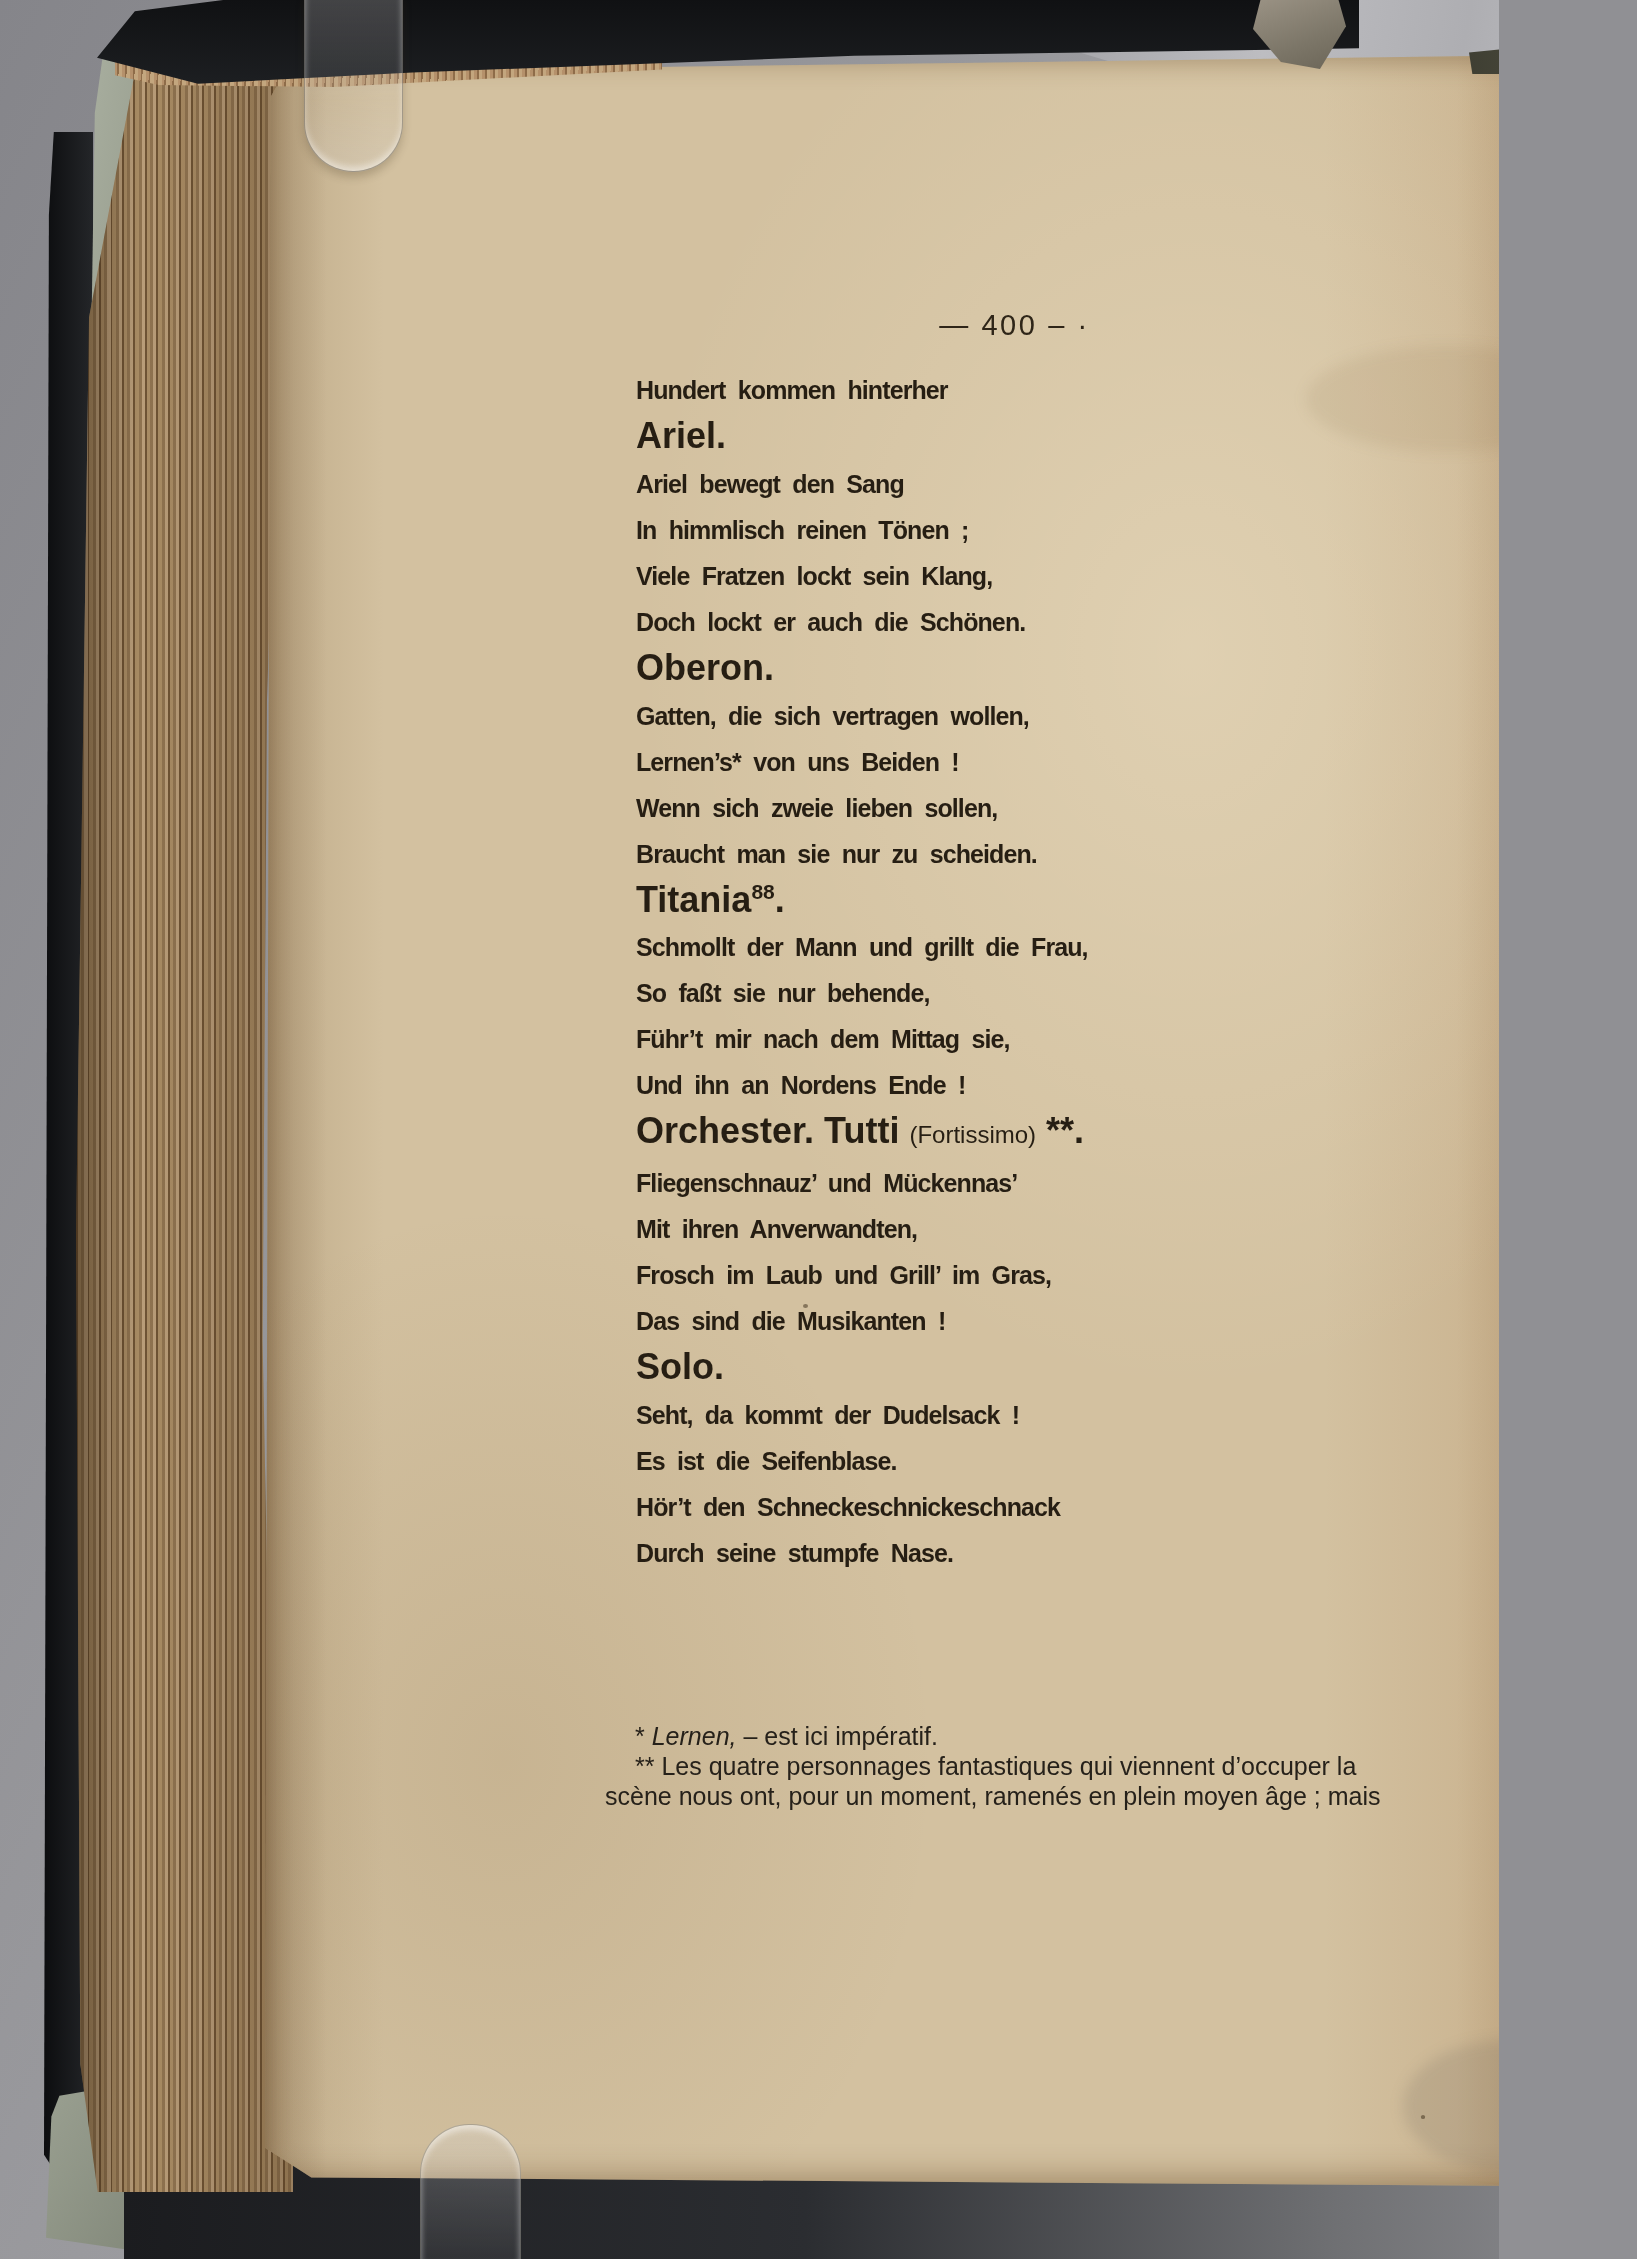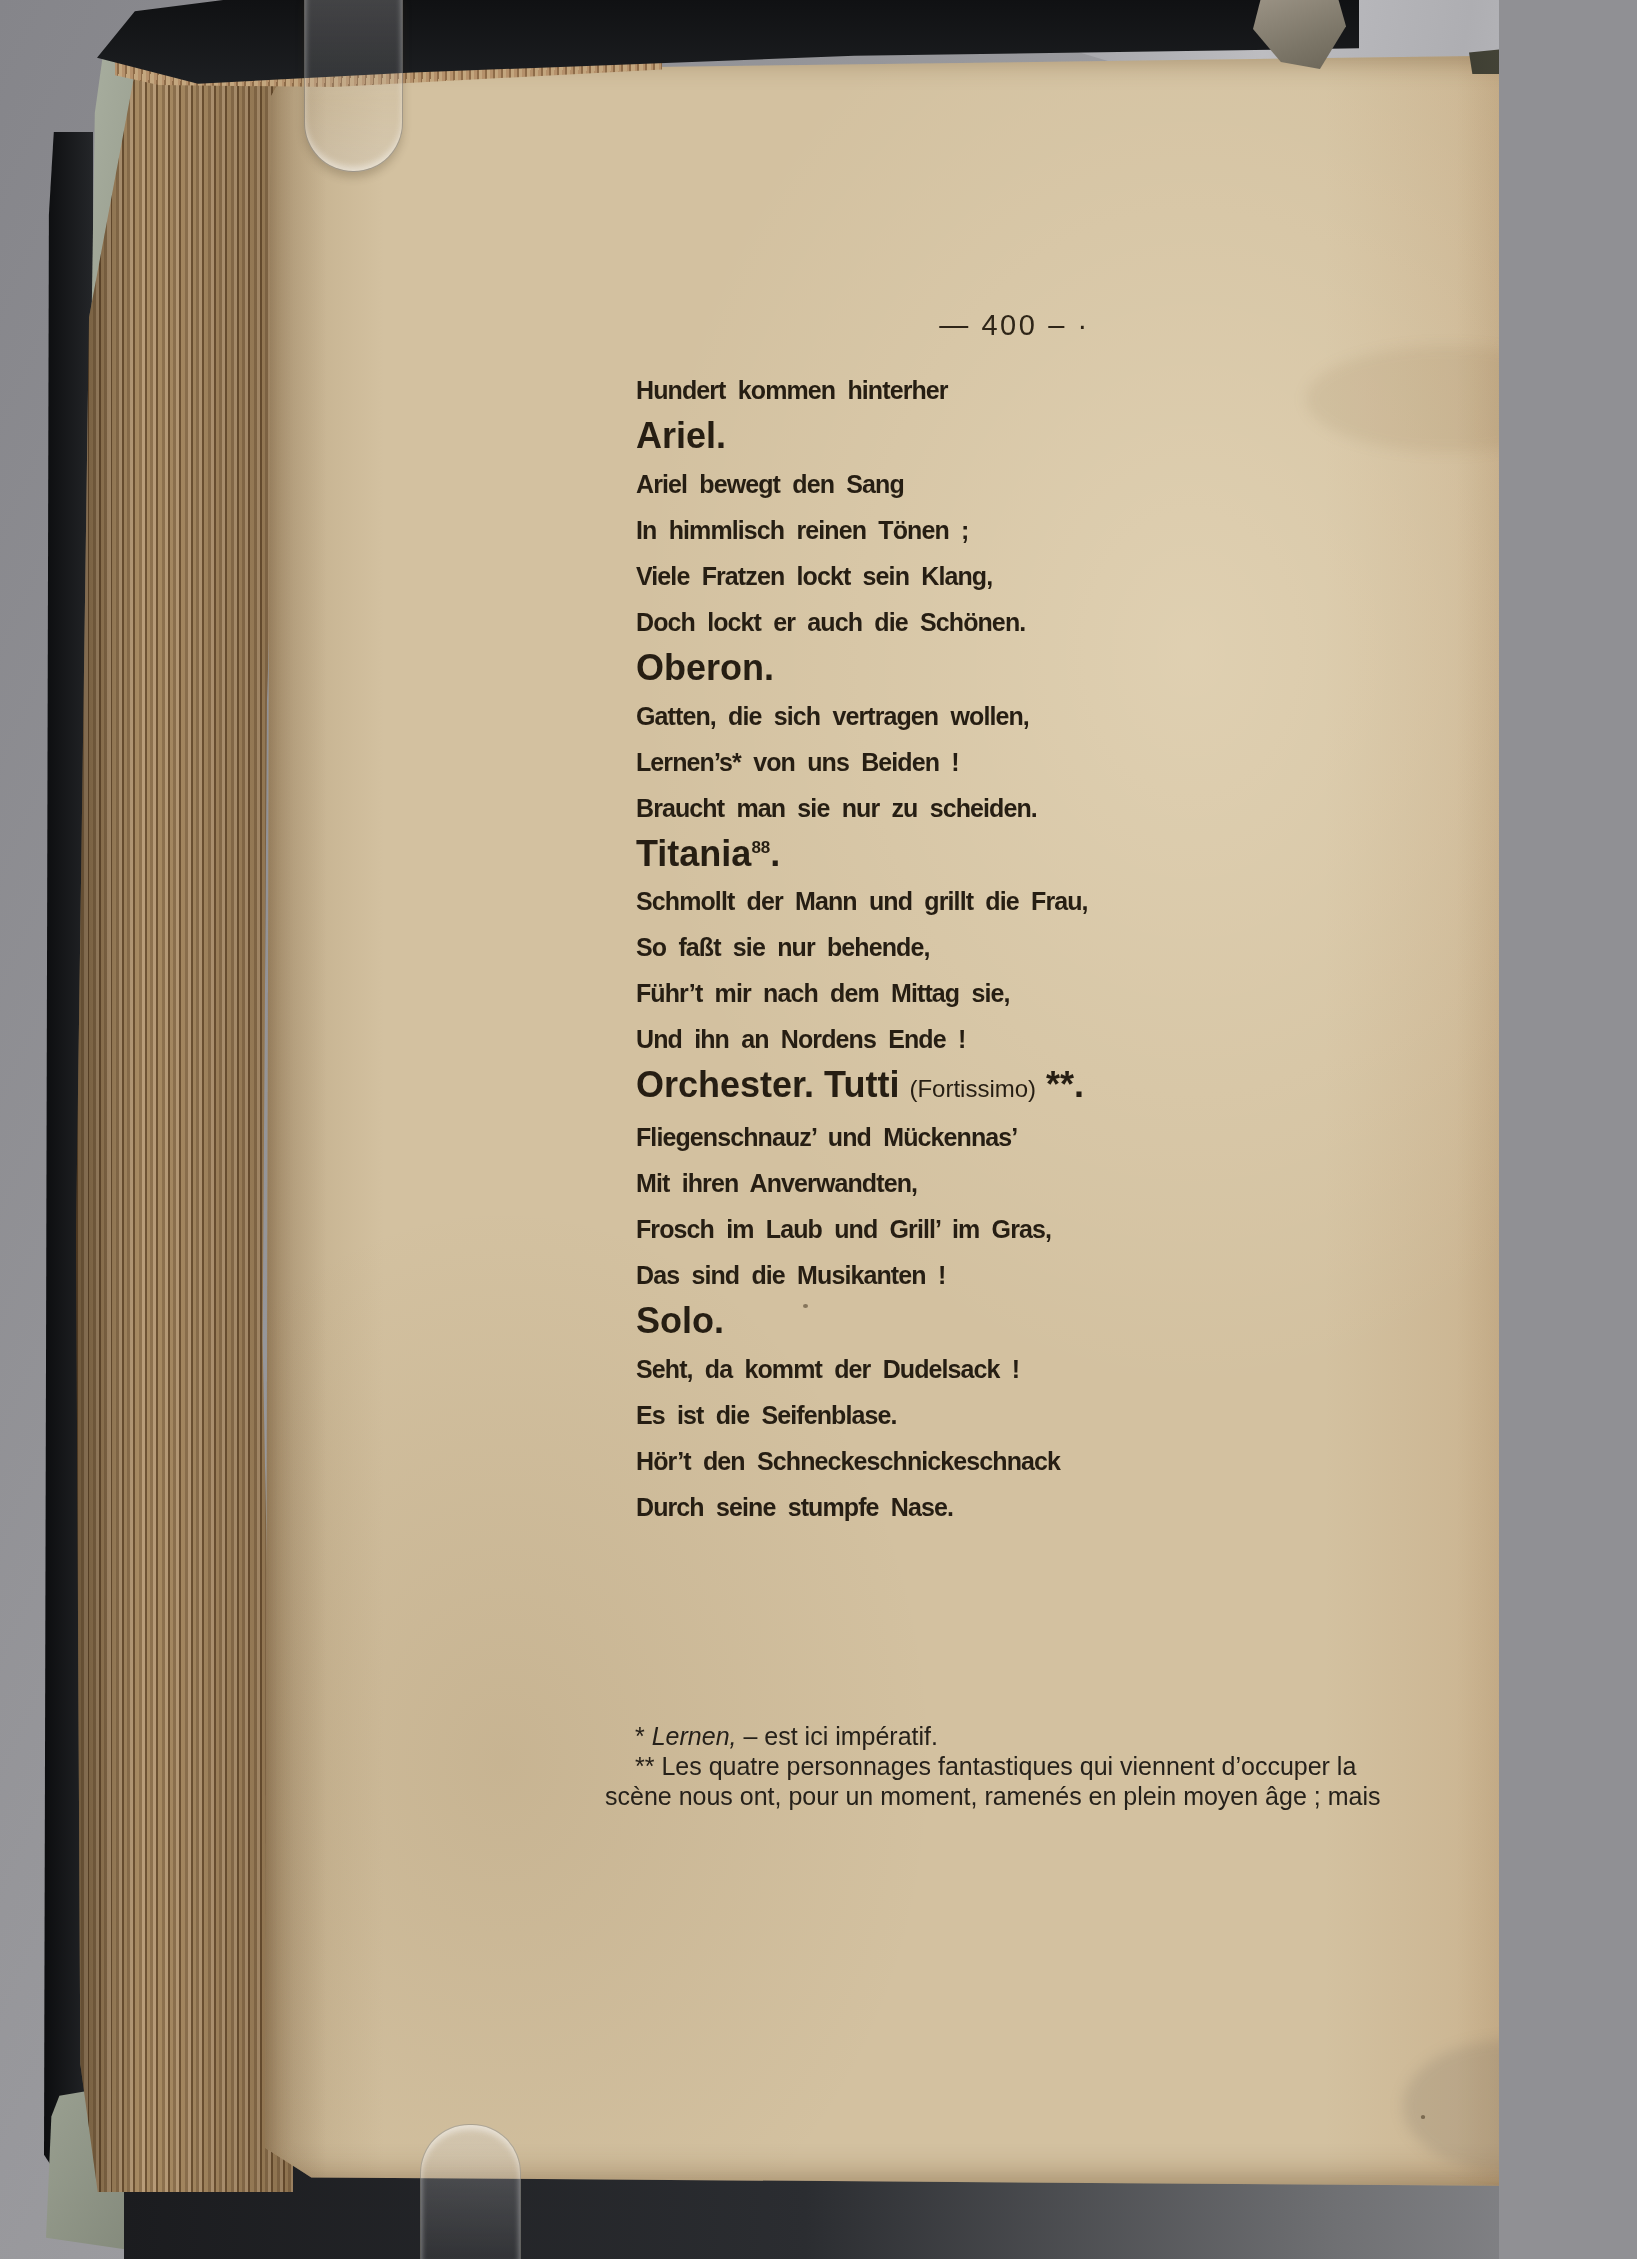--- a/index.html
+++ b/index.html
@@ -77,21 +77,21 @@
 
   .page-number{left:529px;top:254px;width:441px;text-align:center;
     font-size:29px;letter-spacing:2.6px;color:#2e2518;}
 
   #poem{left:371px;top:312px;width:529px;}
   .line{white-space:nowrap;}
   .verse{font-size:25px;line-height:46px;font-weight:bold;letter-spacing:-0.9px;word-spacing:6.2px;}
   .heading{font-size:36px;line-height:46px;font-weight:bold;text-align:left;
     margin-top:0;margin-bottom:1.8px;}
   .heading .normal{font-weight:normal;font-size:24px;}
-  .heading sup{font-size:17px;vertical-align:super;line-height:0;}
+  .heading sup{font-size:21px;vertical-align:super;line-height:0;}
 
   #footnotes{left:340px;top:1666px;width:891px;color:#26211a;}
   .fn-line{font-size:25px;line-height:30px;white-space:nowrap;}
   .fn-line.indent{text-indent:30px;}
 
   
   .sliver{left:1491px;top:71px;width:146px;height:2189px;z-index:7;overflow:hidden;
     background:linear-gradient(180deg,#d8ccb2,#cfc3a9 40%,#c6baa2 75%,#b4aa96);
     box-shadow:inset 19.4px 0 23px -10.6px rgba(55,35,12,.55);
     clip-path:polygon(66% 0,100% 0,100% 100%,24% 100%,13% 89.5%,9% 79.4%,21% 73.4%,60% 57.2%,72% 33%,73% 12.9%);}
@@ -136,20 +136,21 @@
     <div class="abs" id="poem">
         <div class="line verse">Hundert kommen hinterher</div>
         <div class="line heading"><span>Ariel.</span></div>
         <div class="line verse">Ariel bewegt den Sang</div>
         <div class="line verse">In himmlisch reinen Tönen ;</div>
         <div class="line verse">Viele Fratzen lockt sein Klang,</div>
         <div class="line verse">Doch lockt er auch die Schönen.</div>
         <div class="line heading"><span>Oberon.</span></div>
         <div class="line verse">Gatten, die sich vertragen wollen,</div>
         <div class="line verse">Lernen’s* von uns Beiden !</div>
+        <div class="line verse">Wenn sich zweie lieben sollen,</div>
         <div class="line verse">Braucht man sie nur zu scheiden.</div>
         <div class="line heading"><span>Titania</span><sup>88</sup><span>.</span></div>
         <div class="line verse">Schmollt der Mann und grillt die Frau,</div>
         <div class="line verse">So faßt sie nur behende,</div>
         <div class="line verse">Führ’t mir nach dem Mittag sie,</div>
         <div class="line verse">Und ihn an Nordens Ende !</div>
         <div class="line heading"><span>Orchester. Tutti </span><span class="normal">(Fortissimo)</span><span> **.</span></div>
         <div class="line verse">Fliegenschnauz’ und Mückennas’</div>
         <div class="line verse">Mit ihren Anverwandten,</div>
         <div class="line verse">Frosch im Laub und Grill’ im Gras,</div>

